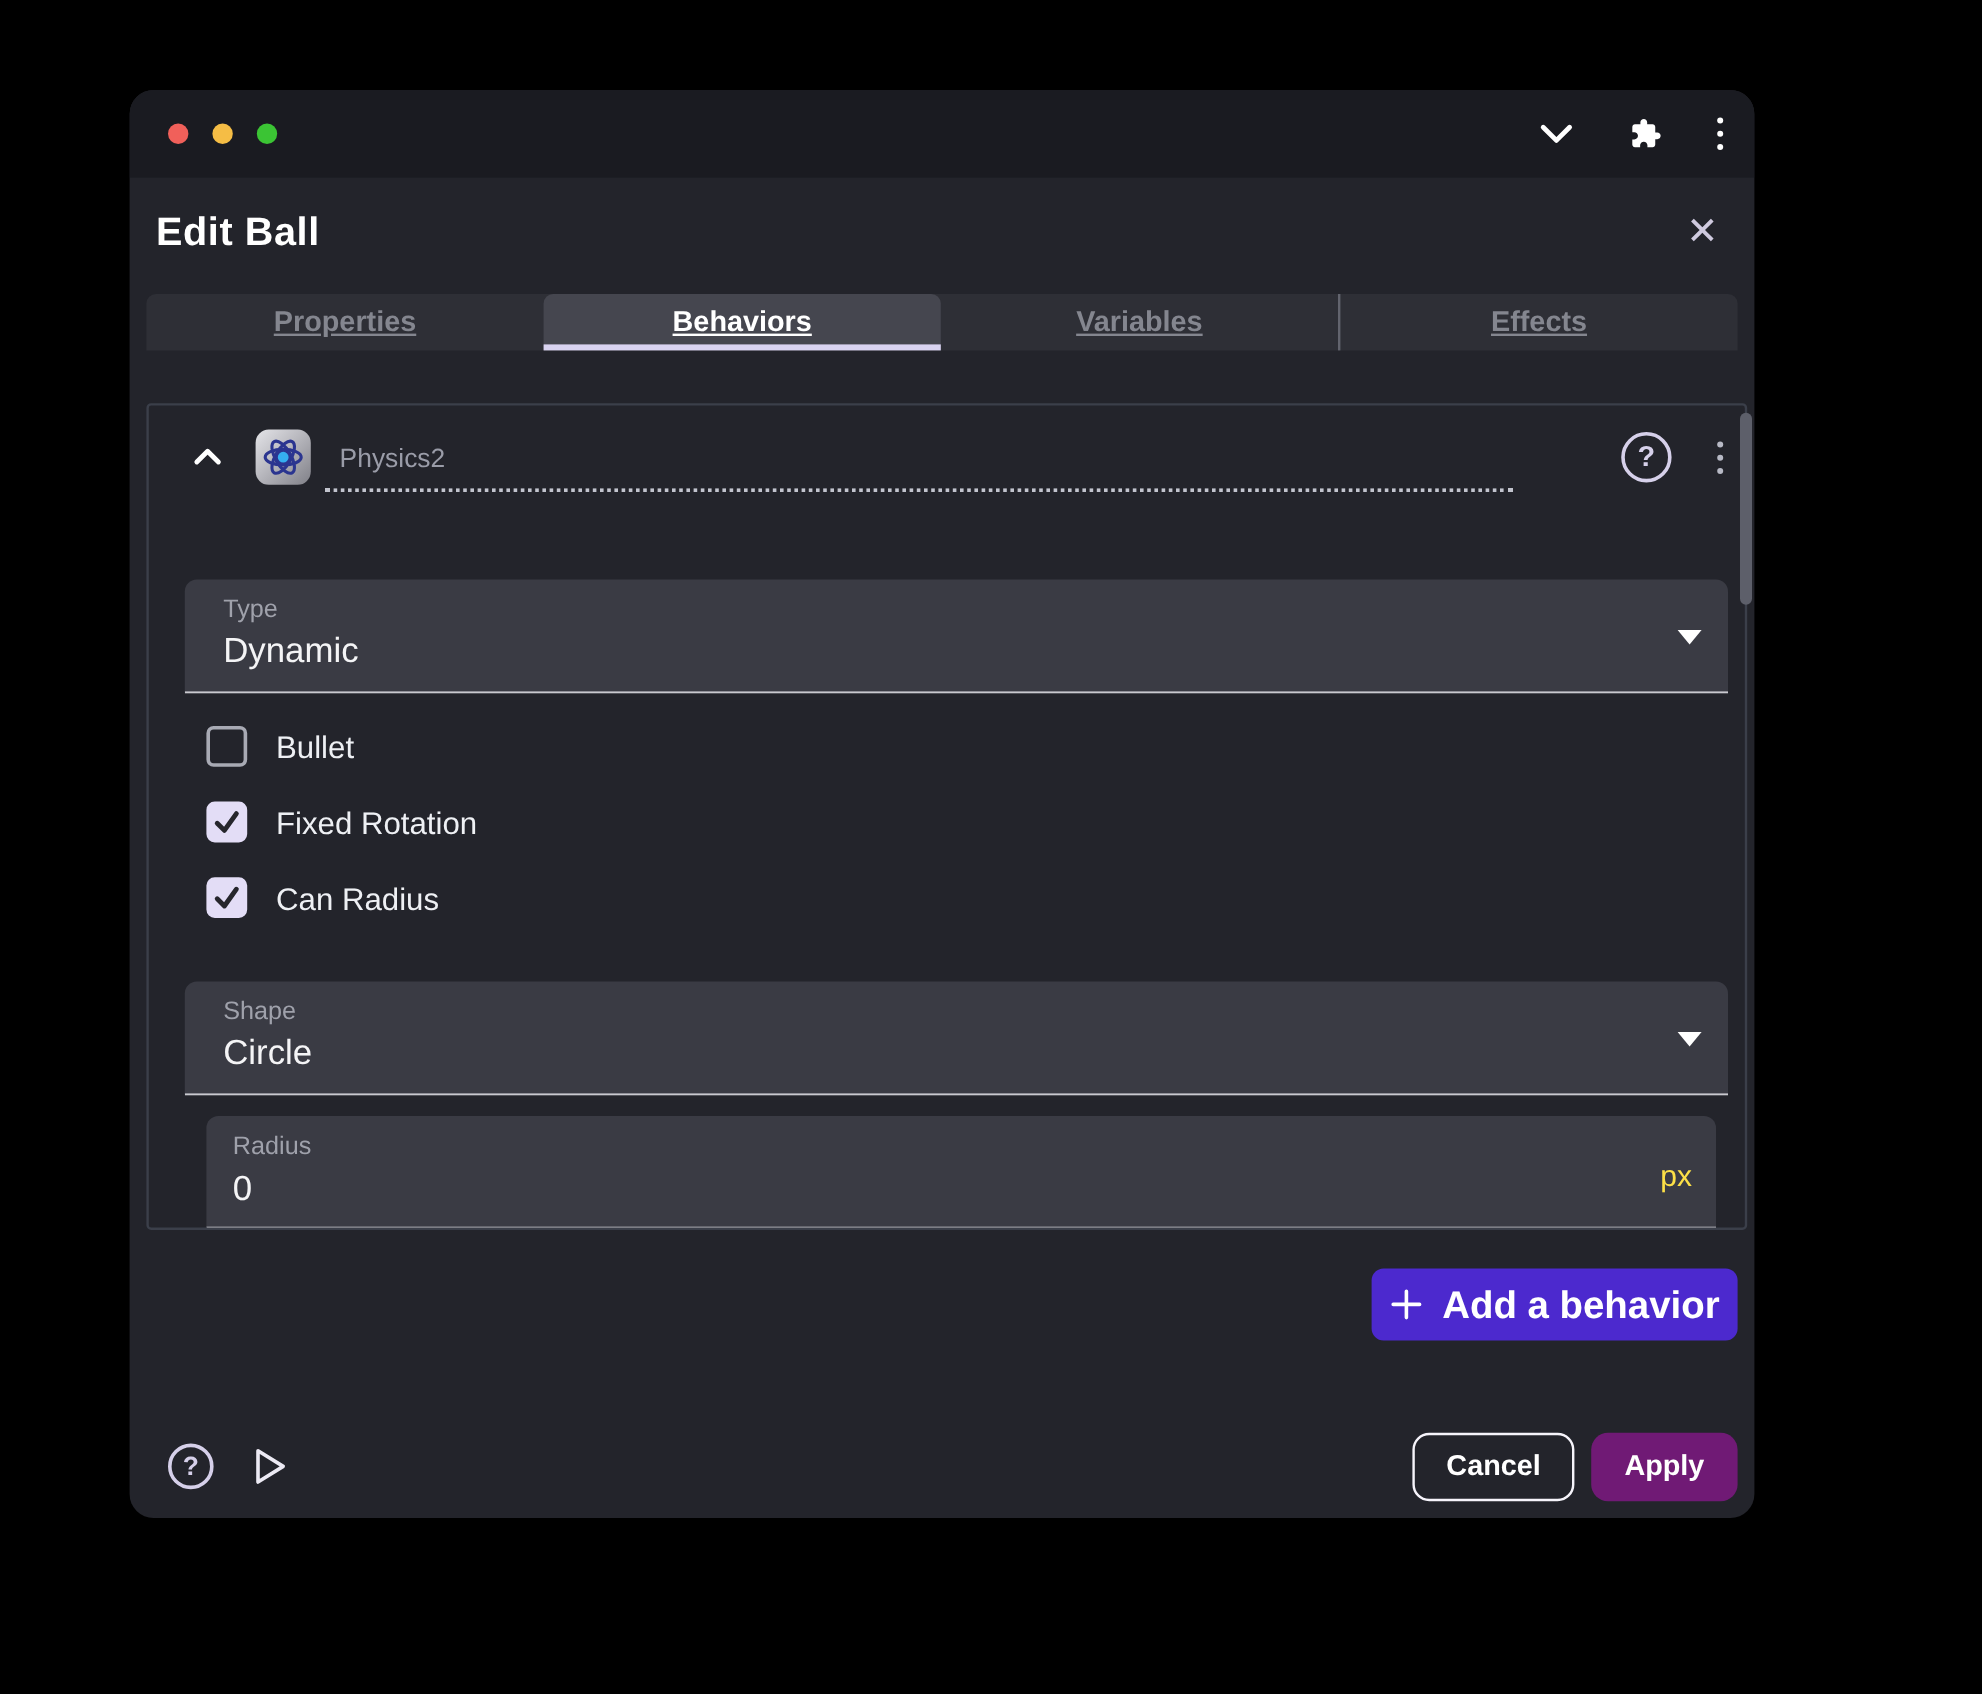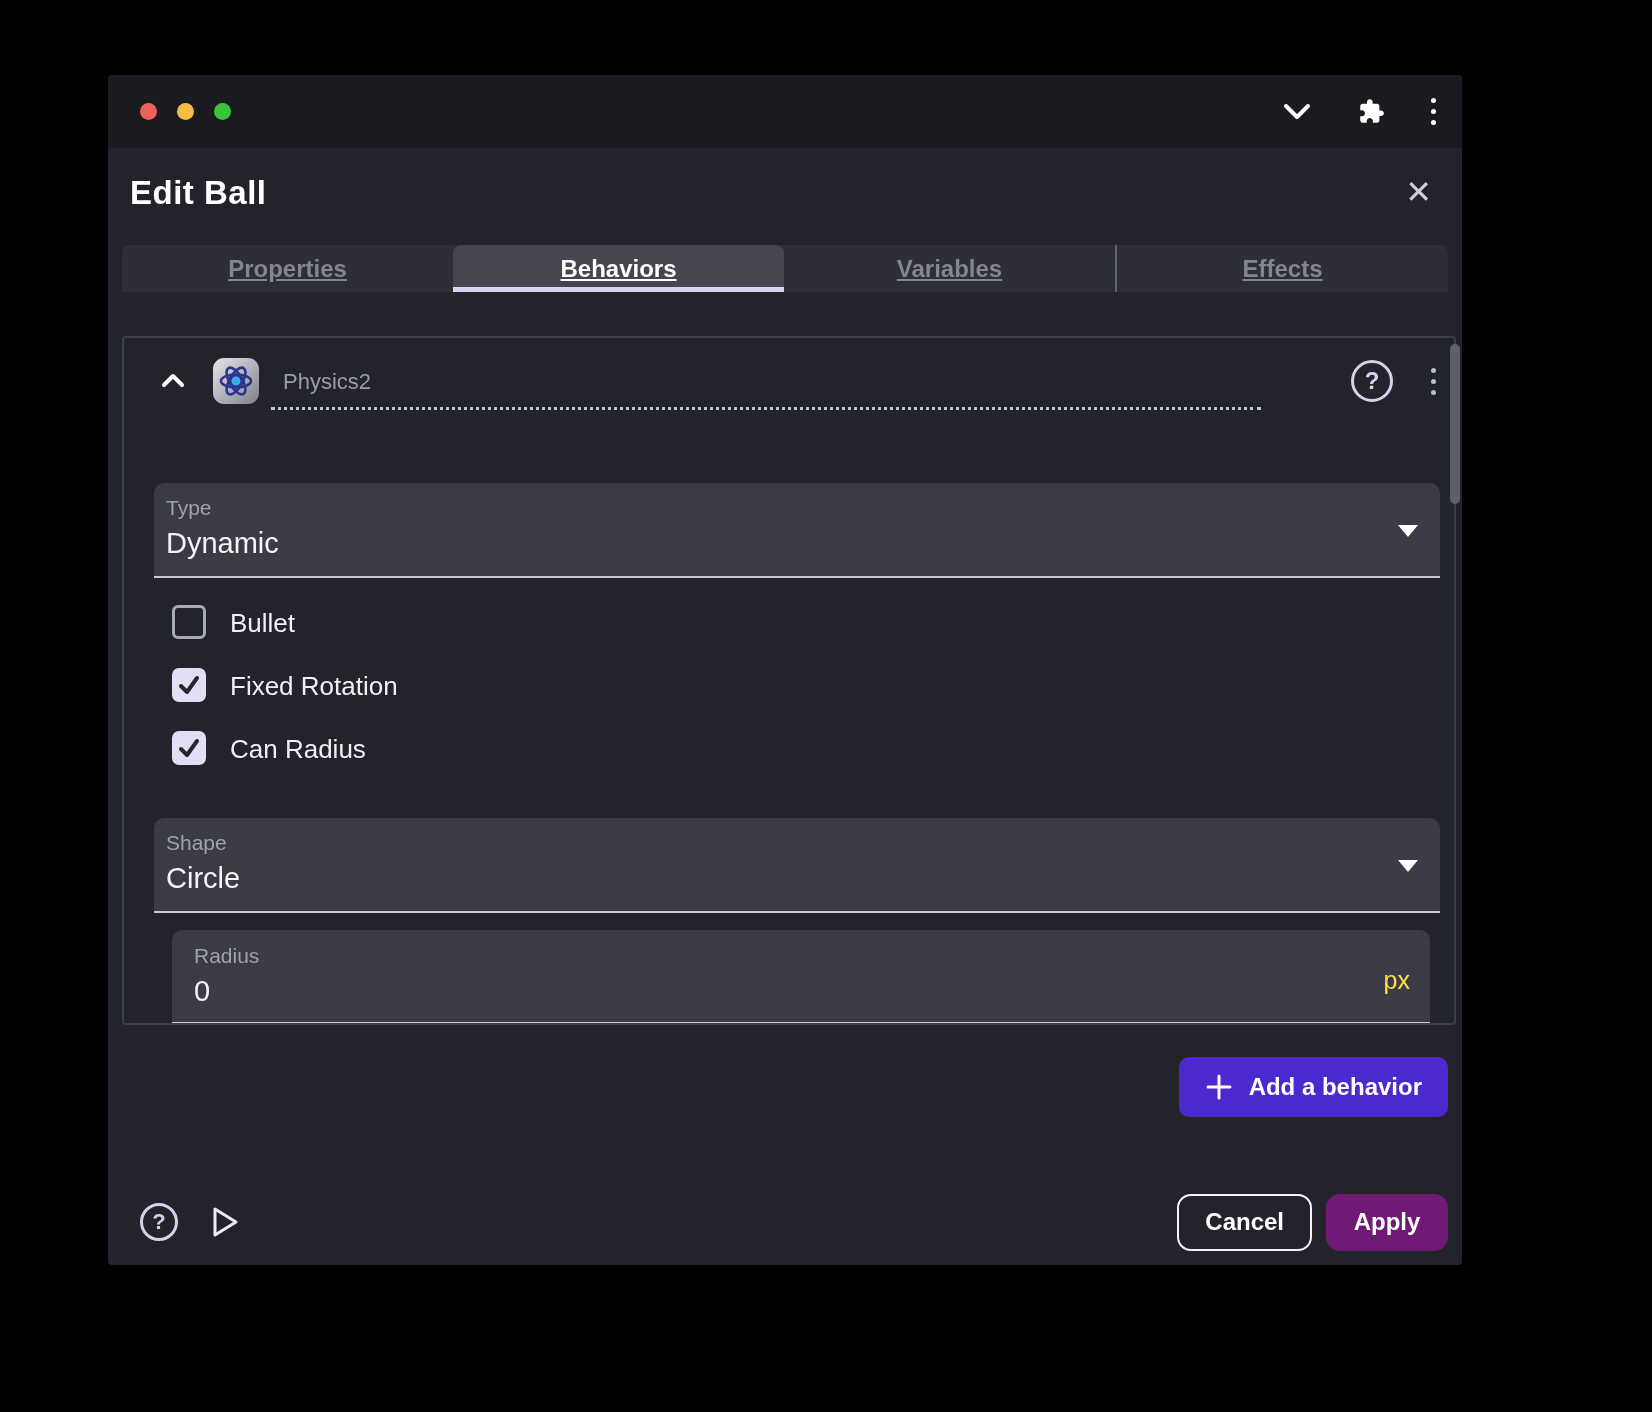--- a/index.html
+++ b/index.html
@@ -2,21 +2,21 @@
 <html><head>
 <meta charset="utf-8">
 <style>
   html,body{margin:0;padding:0;}
   body{
     width:1652px;height:1412px;background:#000;position:relative;
     font-family:"Liberation Sans",sans-serif;overflow:hidden;
   }
   .window{
     position:absolute;left:108px;top:75px;width:1354px;height:1190px;
-    background:#23242b;border-radius:4px;overflow:hidden;
+    background:#23242b;border-radius:20px;overflow:hidden;
   }
   
   .titlebar{height:73px;background:#1a1b21;display:flex;align-items:center;padding:0 26px 0 32px;box-sizing:border-box;}
   .lights{display:flex;gap:20px;}
   .light{width:17px;height:17px;border-radius:50%;display:inline-block;}
   .light.red{background:#f0605a;}
   .light.yellow{background:#f5bd45;}
   .light.green{background:#3bc434;}
   .titlebar-icons{margin-left:auto;display:flex;align-items:center;gap:46px;}
   .tb-icon{display:flex;align-items:center;justify-content:center;cursor:pointer;}
@@ -44,21 +44,21 @@
   .name-wrap{flex:1;margin-left:12px;margin-right:90px;border-bottom:3px dotted #c2c4ce;
              padding:6px 0 12px 12px;align-self:flex-end;}
   .behavior-name{font-size:22px;color:#9a9ca8;}
   .help-btn{width:42px;height:42px;border-radius:50%;border:3px solid #d6d0ea;box-sizing:border-box;
             display:flex;align-items:center;justify-content:center;color:#d6d0ea;
             font-size:24px;font-weight:bold;cursor:pointer;flex:none;}
   .panel-kebab{margin-left:38px;margin-right:4px;display:flex;flex-direction:column;gap:6px;cursor:pointer;}
   .panel-kebab i{width:5px;height:5px;border-radius:50%;background:#b7b9c5;}
   
   .select-field{position:relative;height:95px;background:#3a3b44;border-radius:10px 10px 0 0;
-                border-bottom:2px solid #c9c9cf;box-sizing:border-box;padding:13px 20px 0 12px;cursor:pointer;}
+                border-bottom:2px solid #c9c9cf;box-sizing:border-box;padding:13px 20px 0 32px;cursor:pointer;}
   .select-field.type{margin-top:73px;}
   .select-field.shape{margin-top:53px;}
   .field-label{font-size:21px;color:#9fa1ab;}
   .field-value{font-size:29px;color:#f4f4f6;margin-top:7px;}
   .select-arrow{position:absolute;right:22px;top:42px;width:0;height:0;
                 border-left:10px solid transparent;border-right:10px solid transparent;
                 border-top:12px solid #ffffff;}
   .text-field{position:relative;height:94px;background:#3a3b44;border-radius:10px 10px 0 0;
               border-bottom:2px solid #c9c9cf;box-sizing:border-box;
               margin:17px 10px 0 18px;padding:14px 20px 0 22px;cursor:text;}
@@ -70,22 +70,22 @@
   .checkbox{width:34px;height:34px;box-sizing:border-box;border:3px solid #a8aab4;border-radius:6px;
             display:flex;align-items:center;justify-content:center;background:transparent;flex:none;}
   .checkbox svg{display:none;}
   .checkbox.checked{background:#e3ddf6;border-color:#e3ddf6;border-radius:7px;}
   .checkbox.checked svg{display:block;}
   .cb-label{margin-left:24px;font-size:26px;color:#eef0f4;}
   
   .scroll-thumb{position:absolute;right:2px;top:269px;width:10px;height:160px;border-radius:5px;background:#5d5f6a;}
   
   .add-row{display:flex;justify-content:flex-end;margin:32px 14px 0 0;}
-  .add-behavior{display:flex;align-items:center;gap:16px;height:60px;padding:0 26px;border:none;
-                background:#4c29ce;color:#fff;font-family:inherit;font-size:24px;font-weight:bold;
+  .add-behavior{display:flex;align-items:center;gap:16px;height:60px;padding:0 15px;border:none;
+                background:#4c29ce;color:#fff;font-family:inherit;font-size:32px;font-weight:bold;
                 border-radius:10px;cursor:pointer;}
   
   .bottom-bar{position:absolute;left:14px;right:14px;bottom:14px;height:58px;display:flex;align-items:center;}
   .bb-left{display:flex;align-items:center;gap:30px;margin-left:18px;}
   .bb-help{width:38px;height:38px;border-radius:50%;border:3px solid #d6d0ea;box-sizing:border-box;
            display:flex;align-items:center;justify-content:center;color:#d6d0ea;font-size:22px;font-weight:bold;cursor:pointer;}
   .bb-play{display:flex;align-items:center;cursor:pointer;}
   .bb-right{margin-left:auto;display:flex;align-items:center;gap:14px;}
   .btn{height:57px;min-width:122px;padding:0 26px;border-radius:14px;font-family:inherit;
        font-size:24px;font-weight:bold;cursor:pointer;box-sizing:border-box;}

